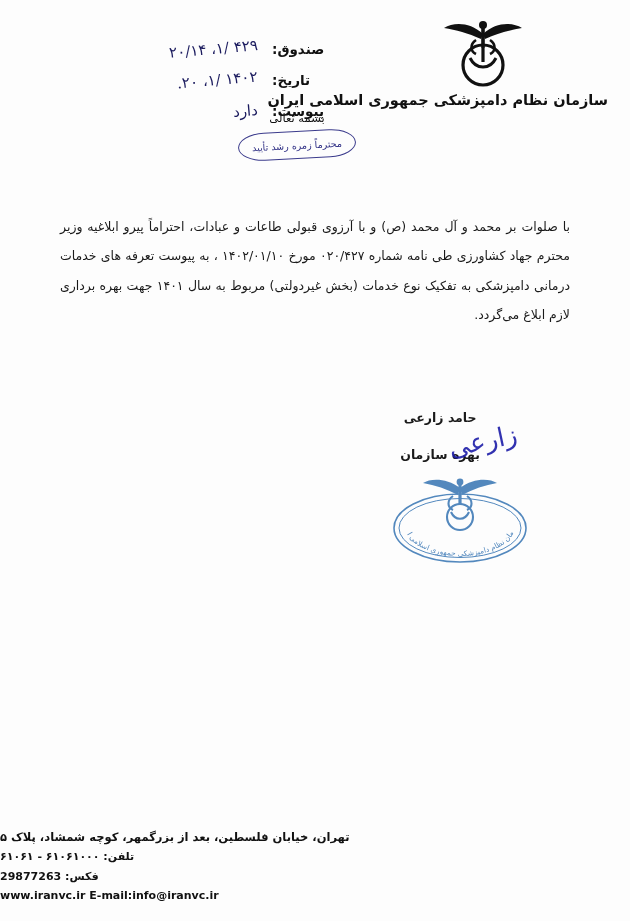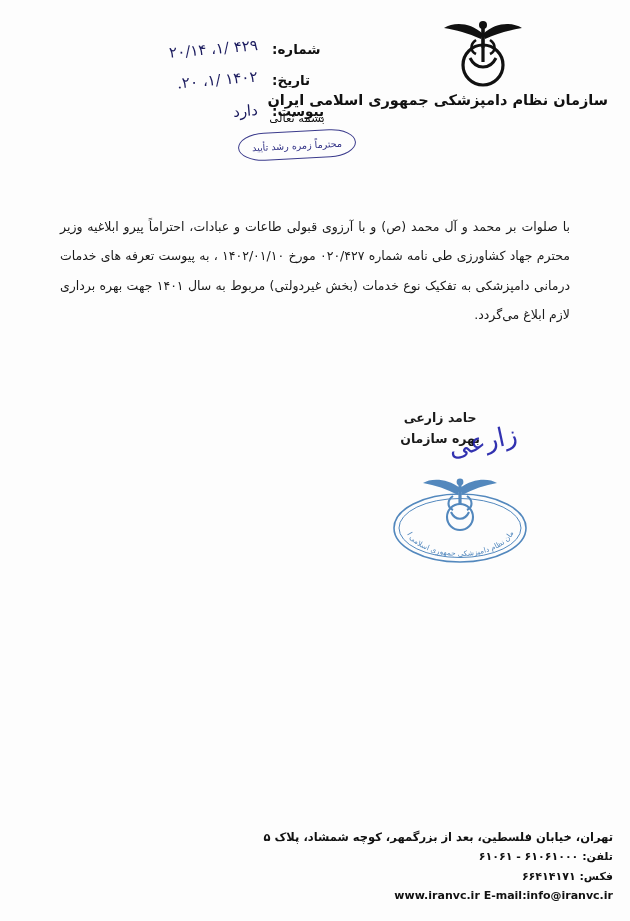--- a/index.html
+++ b/index.html
@@ -135,21 +135,21 @@
   .signature {
     position: absolute;
     top: 410px;
     right: 150px;
     text-align: center;
     direction: rtl;
   }
   .sig-name {
     font-size: 12.5px;
     font-weight: bold;
-    margin-bottom: 6px;
+    margin-bottom: 22px;
   }
   .sig-title {
     font-size: 12.5px;
     font-weight: bold;
   }
   .sig-scribble {
     position: absolute;
     top: 16px;
     right: -38px;
     color: #1d1da8;
@@ -168,21 +168,21 @@
     height: 110px;
     opacity: .82;
   }
 
   
   .footer {
     position: absolute;
     bottom: 16px;
     right: 17px;
     left: 0;
-    text-align: right;
+    text-align: left;
     direction: rtl;
     line-height: 1.75;
   }
   .footer-line {
     font-size: 11.5px;
     font-weight: bold;
     color: #111;
   }
   .footer-line.contact {
     font-size: 11px;
@@ -213,21 +213,21 @@
         <circle cx="43" cy="47" r="20" fill="none" stroke="#111" stroke-width="3.2"></circle>
         <path d="M30 40 C36 52, 50 52, 56 40" fill="none" stroke="#111" stroke-width="3"></path>
         <rect x="41.4" y="30" width="3.2" height="14" fill="#111"></rect>
       </svg>
     </div>
     <div class="org-name">سازمان نظام دامپزشکی جمهوری اسلامی ایران</div>
   </div>
 
   <div class="meta">
     <div class="meta-row">
-      <span class="meta-label">شماره:</span>
+      <span class="meta-label">صندوق:</span>
       <span class="meta-value">۴۲۹ /۱، ۲۰/۱۴</span>
     </div>
     <div class="meta-row">
       <span class="meta-label">تاریخ:</span>
       <span class="meta-value">۱۴۰۲ /۱، ۲۰.</span>
     </div>
     <div class="meta-row">
       <span class="meta-label">پیوست:</span>
       <span class="meta-value">دارد</span>
     </div>
@@ -267,17 +267,17 @@
     </g>
     <path id="stamp-arc" d="M 24 64 A 55 30 0 0 0 130 64" fill="none"></path>
     <text font-size="7.4" fill="#2e6fb0" font-family="'DejaVu Sans', sans-serif">
       <textPath href="#stamp-arc" startOffset="50%" text-anchor="middle">سازمان نظام دامپزشکی جمهوری اسلامی ایران</textPath>
     </text>
   </svg>
 
   <div class="footer">
     <div class="footer-line">تهران، خیابان فلسطین، بعد از بزرگمهر، کوچه شمشاد، پلاک ۵</div>
     <div class="footer-line contact">تلفن: ۶۱۰۶۱۰۰۰ - ۶۱۰۶۱</div>
-    <div class="footer-line contact">فکس: ۶۶۴۱۴۱۷۱</div>
+    <div class="footer-line contact">فکس: 29877263</div>
     <div class="footer-line web">www.iranvc.ir E-mail:info@iranvc.ir</div>
   </div>
 
 </div>
 
 </body></html>

